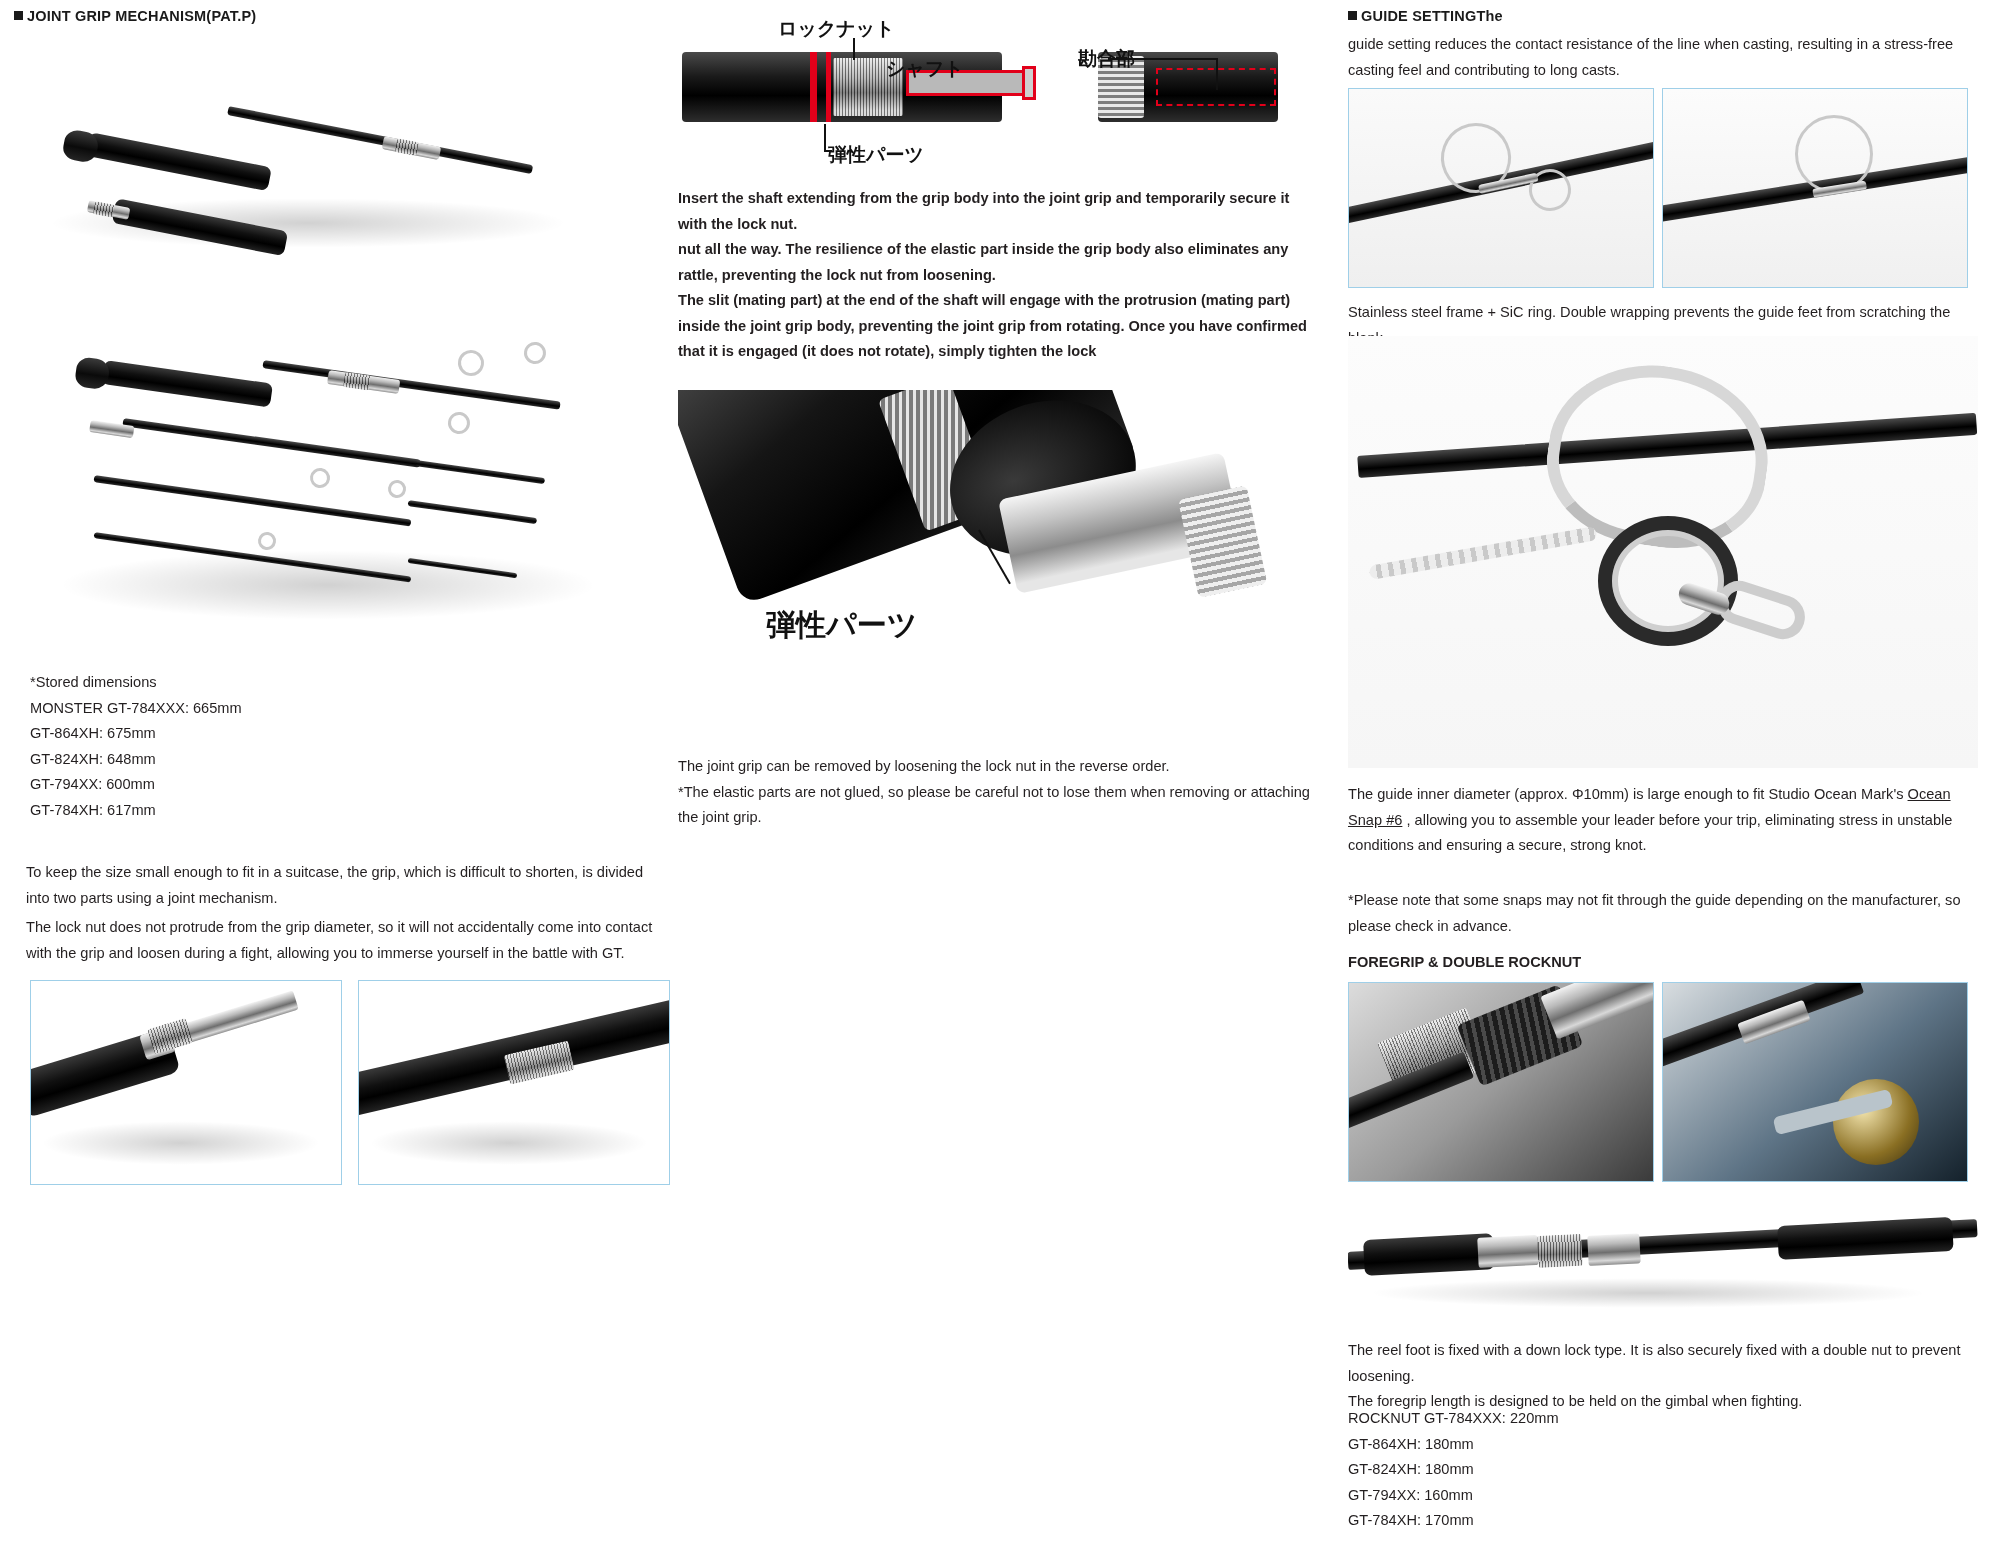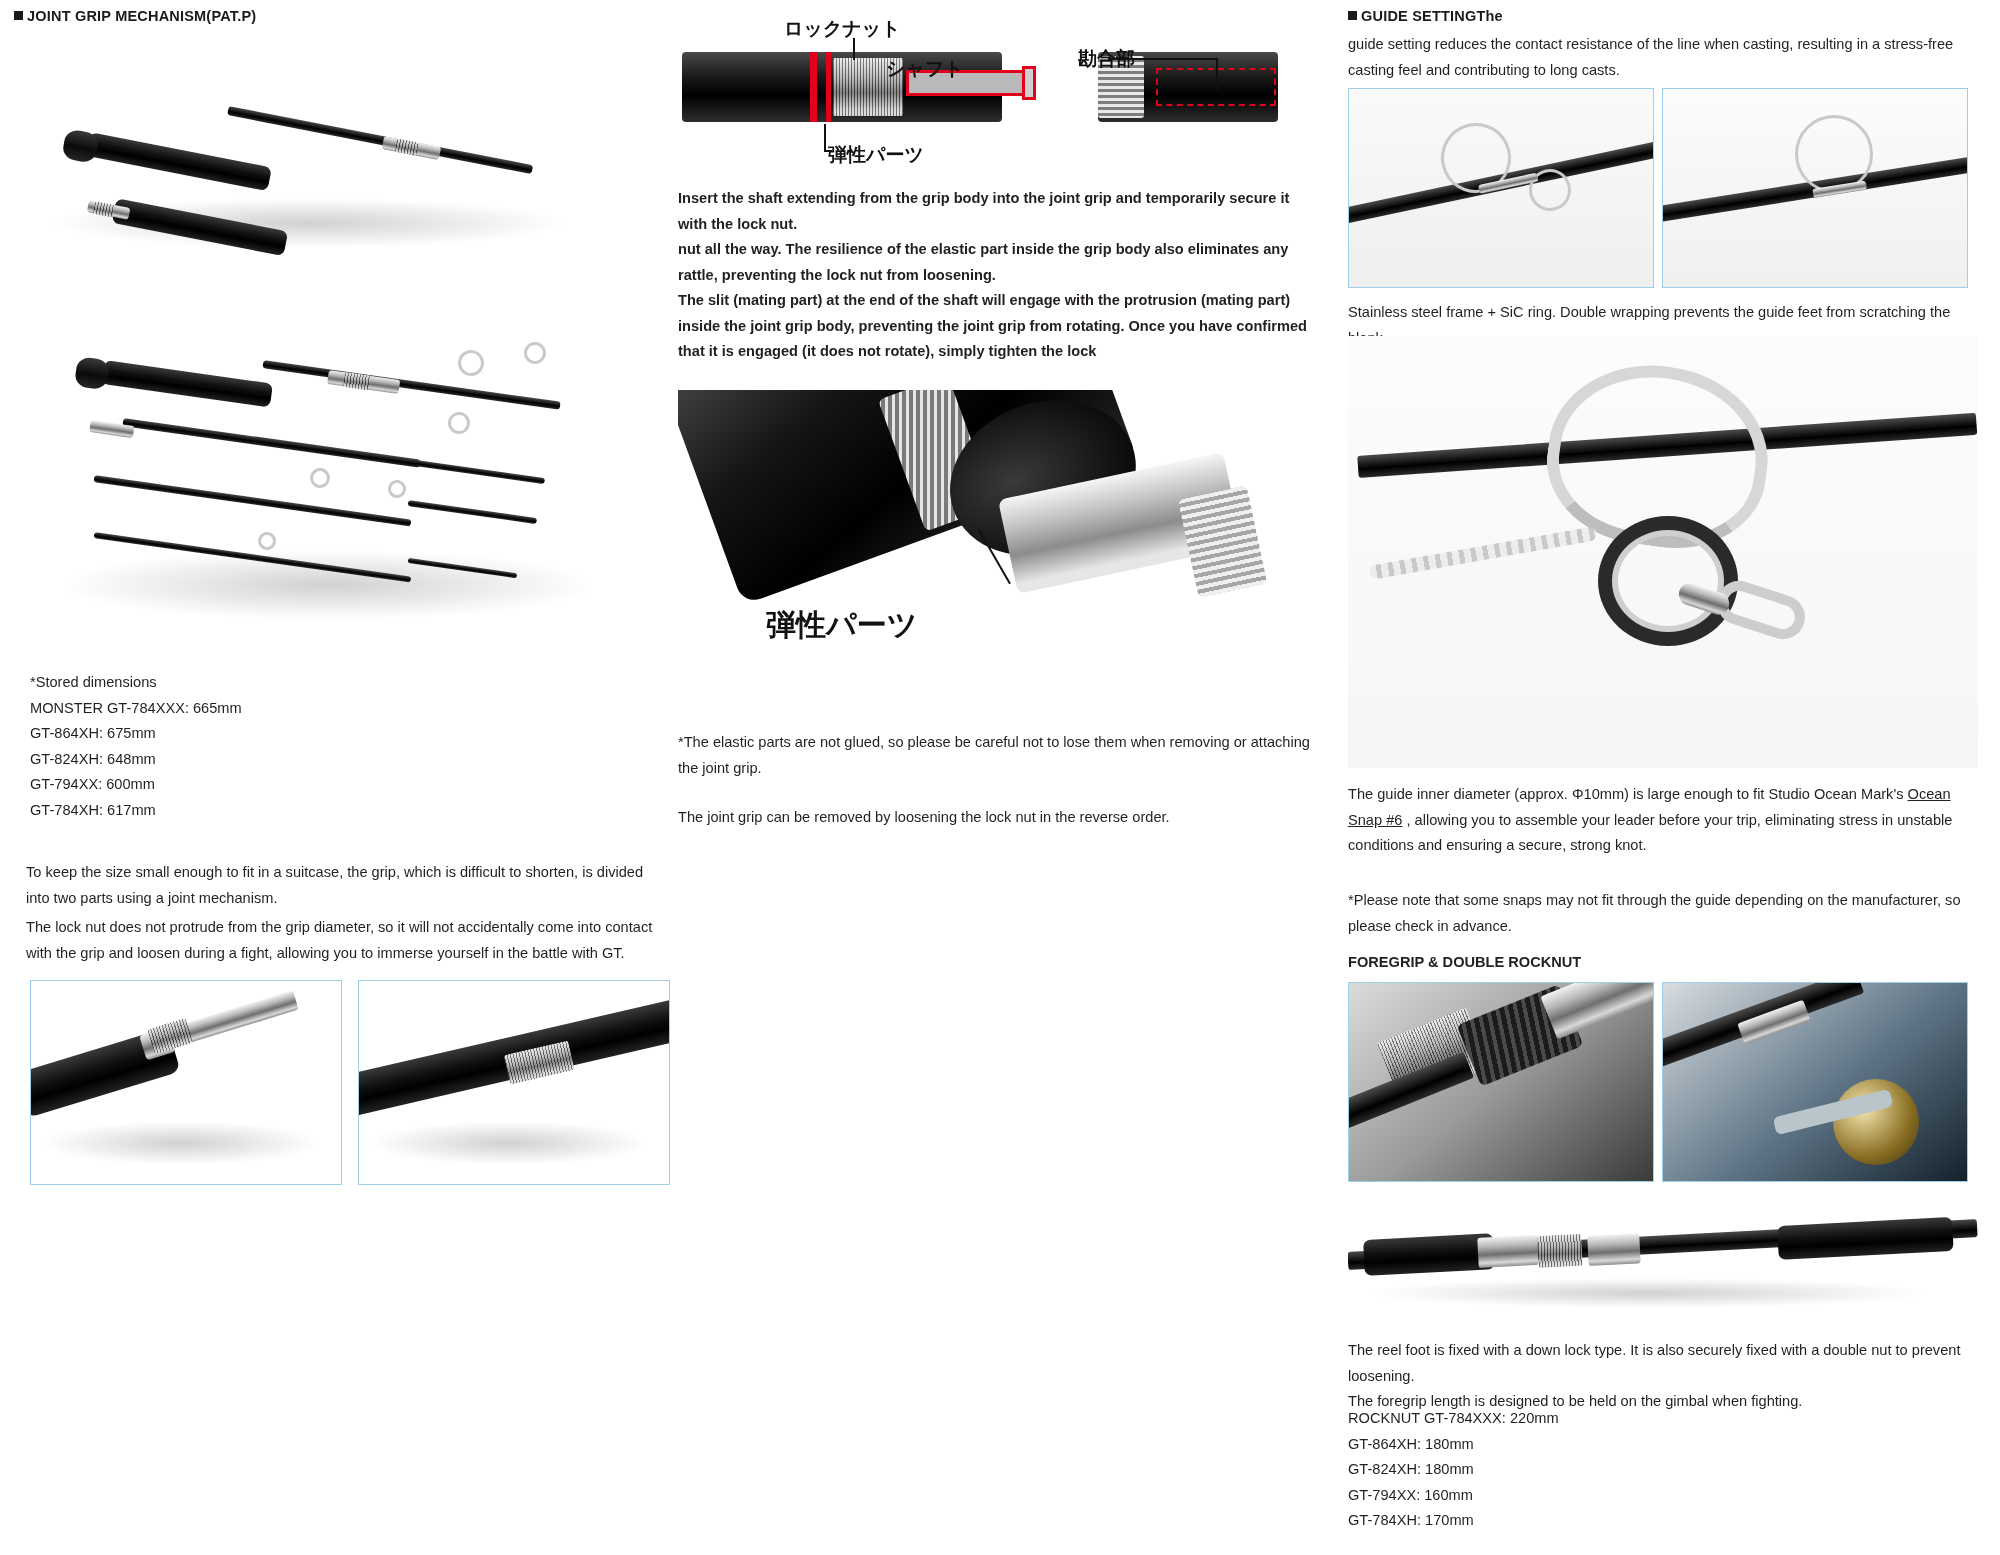--- a/index.html
+++ b/index.html
@@ -251,21 +251,21 @@
       <div class="knurl" style="left:155px; top:52px; width:70px; height:58px; border-radius:2px;"></div>
 
       <div style="position:absolute; left:228px; top:64px; width:120px; height:26px; border:3px solid #e2001a; background:#b9b9b9;"></div>
       <div style="position:absolute; left:344px; top:60px; width:14px; height:34px; border:3px solid #e2001a; background:#cfcfcf;"></div>
 
       <div class="diag-body" style="left:420px; top:46px; width:180px; height:70px;"></div>
       <div class="metal" style="left:420px; top:50px; width:46px; height:62px;
            background:repeating-linear-gradient(180deg,#e9e9e9 0 3px,#7d7d7d 3px 6px);"></div>
       <div class="diag-dash" style="left:478px; top:62px; width:120px; height:38px;"></div>
 
-      <div class="lbl-jp" style="left:106px; top:10px;">ロックナット</div>
+      <div class="lbl-jp" style="left:100px; top:10px;">ロックナット</div>
       <div class="lead" style="left:175px; top:32px; width:2px; height:22px;"></div>
 
       <div class="lbl-jp" style="left:208px; top:50px;">シャフト</div>
       <div class="lead" style="left:290px; top:74px; width:2px; height:0px;"></div>
 
       <div class="lbl-jp" style="left:388px; top:40px;margin-left:12px;">勘合部</div>
       <div class="lead" style="left:430px; top:52px; width:110px; height:2px;"></div>
       <div class="lead" style="left:538px; top:52px; width:2px; height:32px;"></div>
 
       <div class="lbl-jp" style="left:150px; top:136px;">弾性パーツ</div>
@@ -300,22 +300,22 @@
         <div style="position:absolute; left:500px; top:110px; width:70px; height:100px;
                     background:repeating-linear-gradient(180deg,#efefef 0 4px,#a6a6a6 4px 8px);
                     transform:rotate(-12deg); transform-origin:left top; border-radius:6px;"></div>
 
         <div class="lead" style="left:300px; top:140px; width:2px; height:62px; transform:rotate(-30deg); transform-origin:top;"></div>
       </div>
       <div class="big-jp" style="left:88px; top:215px;">弾性パーツ</div>
     </div>
 
     <div style="position:absolute; left:0px; top:730px; width:640px;">
+      <p class="body" style="margin-top:24px;">The joint grip can be removed by loosening the lock nut in the reverse order.</p>
       <p class="body">*The elastic parts are not glued, so please be careful not to lose them when removing or attaching the joint grip.</p>
-      <p class="body" style="margin-top:24px;">The joint grip can be removed by loosening the lock nut in the reverse order.</p>
     </div>
   </div>
 
   <div class="col col-right">
 
     <div class="sec-head" style="position:absolute; left:8px; top:8px;">
       <span class="sq"></span><span>GUIDE SETTINGThe</span>
     </div>
 
     <p class="body" style="position:absolute; left:8px; top:32px; width:630px;">guide setting reduces the contact resistance of the line when casting, resulting in a stress-free casting feel and contributing to long casts.</p>

